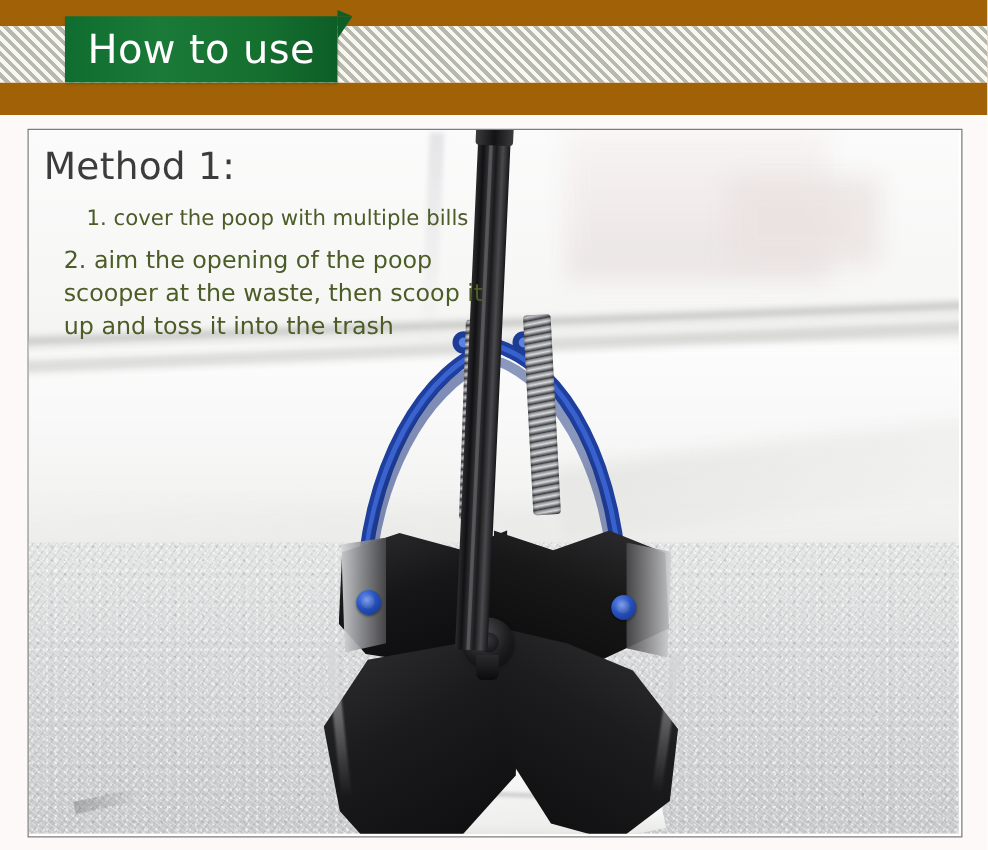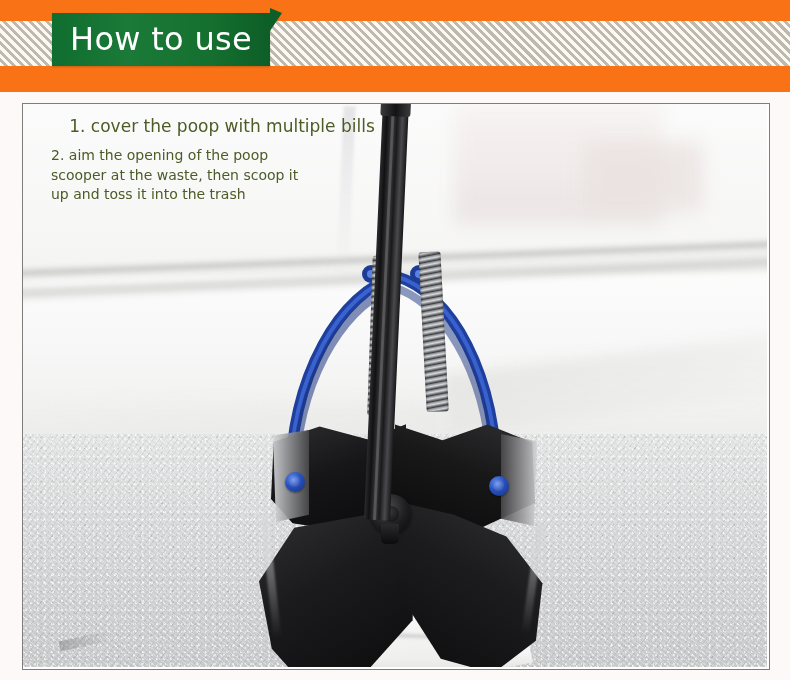--- a/index.html
+++ b/index.html
@@ -15,21 +15,21 @@
     overflow: hidden;
     position: relative;
   }
 
   
   .header {
     position: absolute;
     left: 0; top: 0;
     width: 790px;
     height: 92px;
-    background: #f97316;
+    background: #a16207;
   }
   .stripe-band {
     position: absolute;
     left: 0; top: 21px;
     width: 790px;
     height: 45px;
     background-color: #ffffff;
     background-image: repeating-linear-gradient(
       45deg,
       #ffffff 0px, #ffffff 3px,
@@ -437,21 +437,21 @@
   }
   .step-1 {
     font-size: 17px;
     color: #4b5c27;
     margin: 0 0 10px 18px;
     font-weight: 400;
     line-height: 1.2;
     text-align: center;
   }
   .step-2 {
-    font-size: 14px;
+    font-size: 19px;
     color: #4b5c27;
     margin: 0 0 0 18px;
     line-height: 1.38;
     font-weight: 400;
   }
 </style>
 </head>
 <body>
 
 <div class="header">
@@ -534,20 +534,21 @@
 
       <div class="handle">
         <div class="handle-bar"></div>
         <div class="handle-hi"></div>
         <div class="handle-top-cap"></div>
       </div>
       <div class="handle-glint"></div>
     </div>
 
     <div class="text-block">
+      <div class="method-title">Method 1:</div>
       <div class="step-1">1. cover the poop with multiple bills</div>
       <div class="step-2">
         <div>2. aim the opening of the poop</div>
         <div>scooper at the waste, then scoop it</div>
         <div>up and toss it into the trash</div>
       </div>
     </div>
 
   </div>
 </div>

